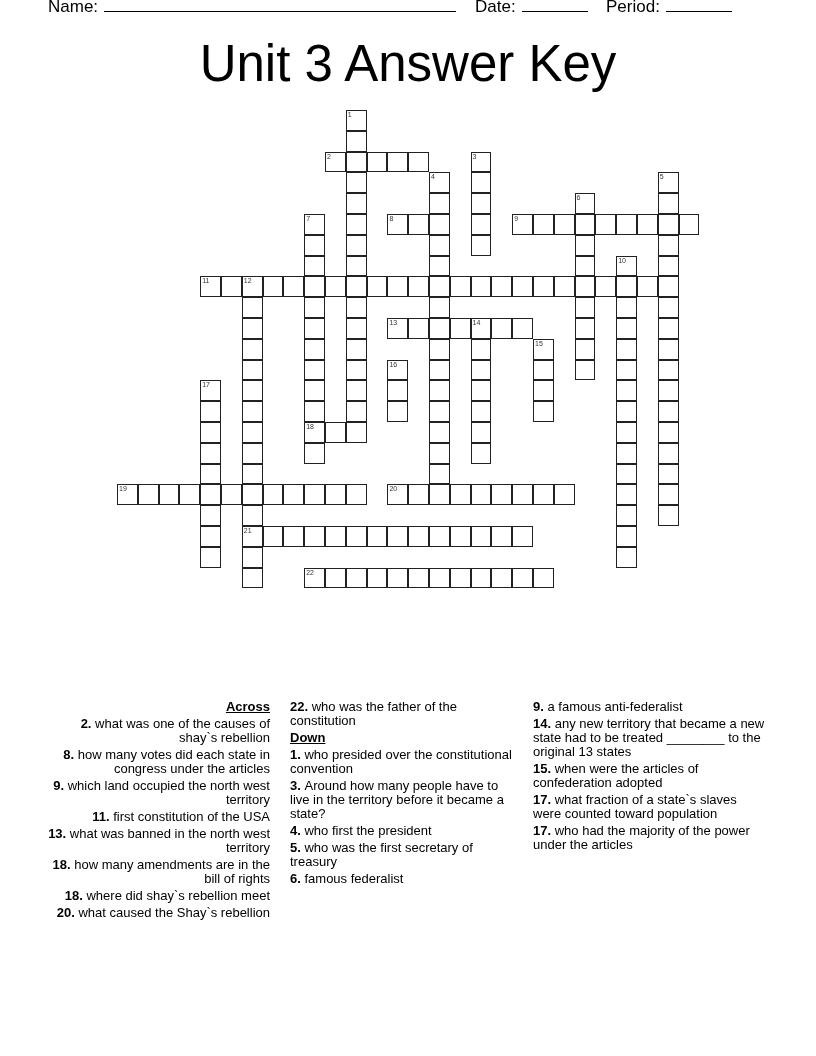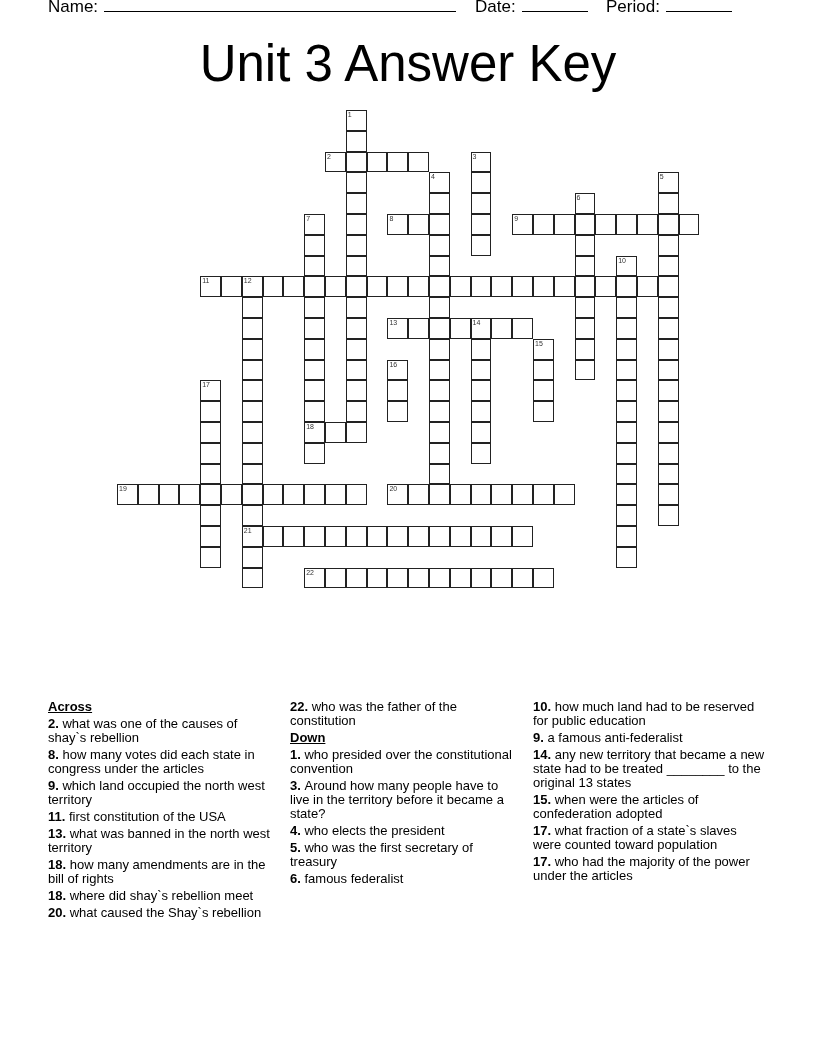--- a/index.html
+++ b/index.html
@@ -281,41 +281,40 @@
     <div class="cell" style="left: 408.2px; top: 567.6px;"></div>
     <div class="cell" style="left: 429px; top: 567.6px;"></div>
     <div class="cell" style="left: 449.8px; top: 567.6px;"></div>
     <div class="cell" style="left: 470.6px; top: 567.6px;"></div>
     <div class="cell" style="left: 491.4px; top: 567.6px;"></div>
     <div class="cell" style="left: 512.2px; top: 567.6px;"></div>
     <div class="cell" style="left: 533px; top: 567.6px;"></div>
   </div>
 
 <div class="clues">
-  <div class="clue-col" id="col1" style="left:48px; width:222px;">
+  <div class="clue-col" id="col1" style="left:48px; width:222px;text-align:right;">
       <span class="clue-head">Across</span>
       <div class="clue"><b>2. </b><span>what was one of the causes of shay`s rebellion</span></div>
       <div class="clue"><b>8. </b><span>how many votes did each state in congress under the articles</span></div>
       <div class="clue"><b>9. </b><span>which land occupied the north west territory</span></div>
       <div class="clue"><b>11. </b><span>first constitution of the USA</span></div>
       <div class="clue"><b>13. </b><span>what was banned in the north west territory</span></div>
       <div class="clue"><b>18. </b><span>how many amendments are in the bill of rights</span></div>
       <div class="clue"><b>18. </b><span>where did shay`s rebellion meet</span></div>
       <div class="clue"><b>20. </b><span>what caused the Shay`s rebellion</span></div>
     </div>
   <div class="clue-col" id="col2" style="left:290px; width:222px;">
       <div class="clue"><b>22. </b><span>who was the father of the constitution</span></div>
       <span class="clue-head">Down</span>
       <div class="clue"><b>1. </b><span>who presided over the constitutional convention</span></div>
       <div class="clue"><b>3. </b><span>Around how many people have to live in the territory before it became a state?</span></div>
-      <div class="clue"><b>4. </b><span>who elects the president</span></div>
+      <div class="clue"><b>4. </b><span>who first the president</span></div>
       <div class="clue"><b>5. </b><span>who was the first secretary of treasury</span></div>
       <div class="clue"><b>6. </b><span>famous federalist</span></div>
     </div>
   <div class="clue-col" id="col3" style="left:533px; width:232px;">
-      <div class="clue"><b>10. </b><span>how much land had to be reserved for public education</span></div>
       <div class="clue"><b>9. </b><span>a famous anti-federalist</span></div>
       <div class="clue"><b>14. </b><span>any new territory that became a new state had to be treated ________ to the original 13 states</span></div>
       <div class="clue"><b>15. </b><span>when were the articles of confederation adopted</span></div>
       <div class="clue"><b>17. </b><span>what fraction of a state`s slaves were counted toward population</span></div>
       <div class="clue"><b>17. </b><span>who had the majority of the power under the articles</span></div>
     </div>
 </div>
 
 </body></html>

